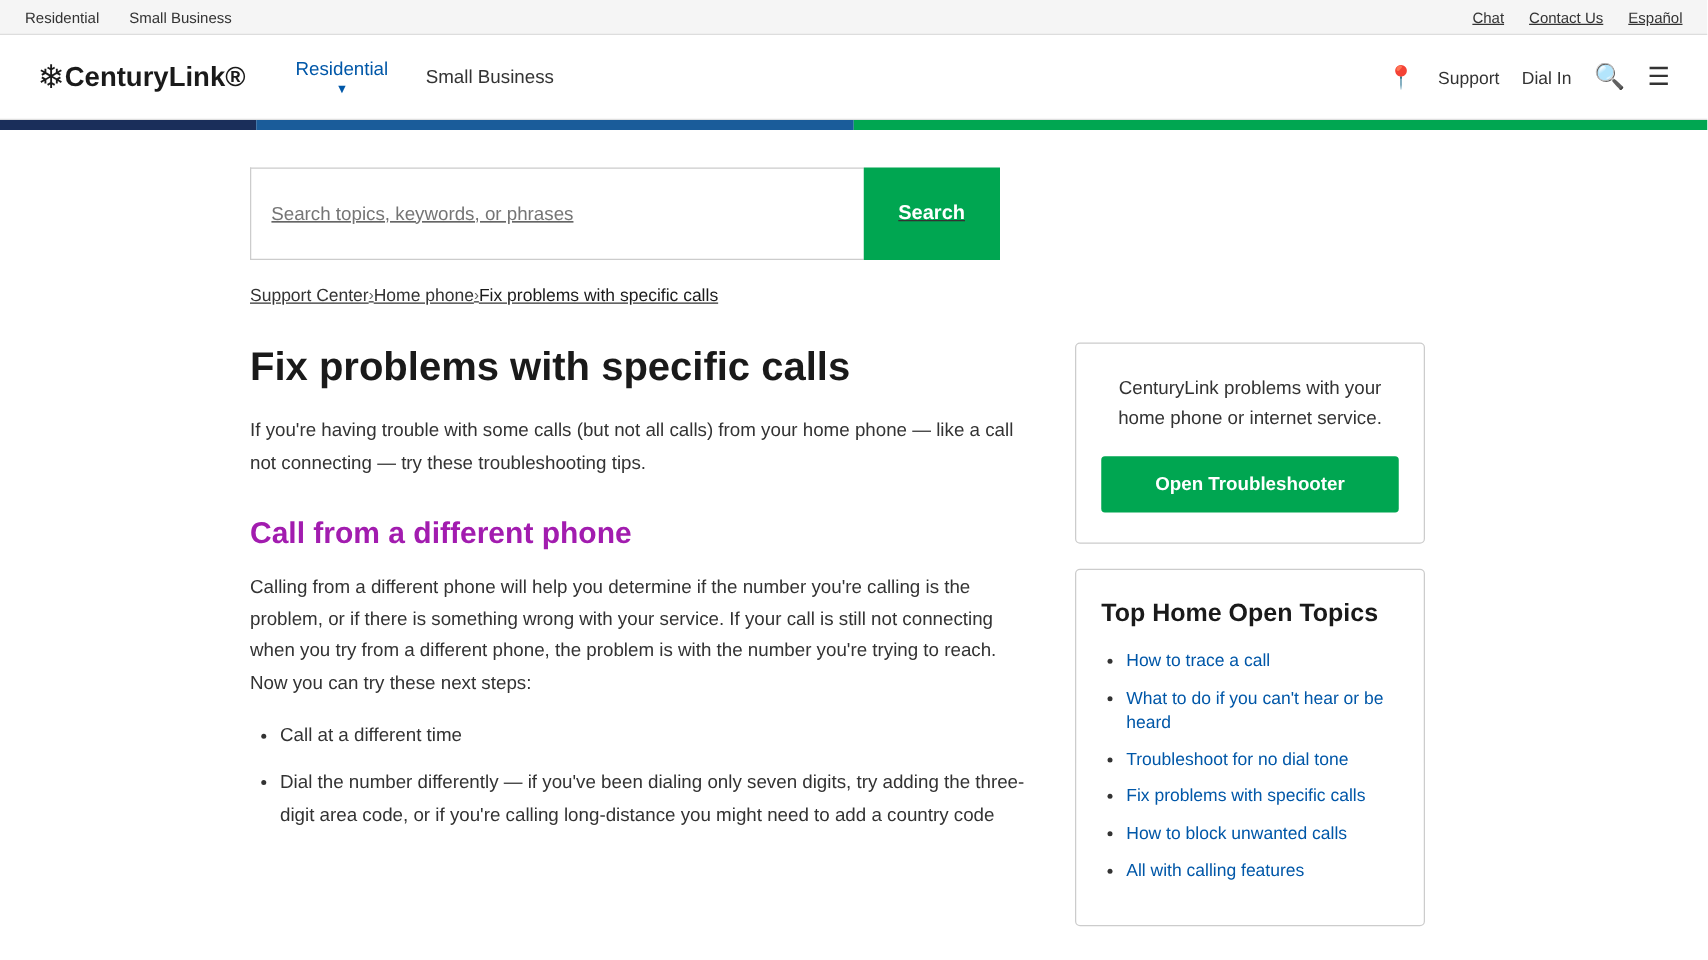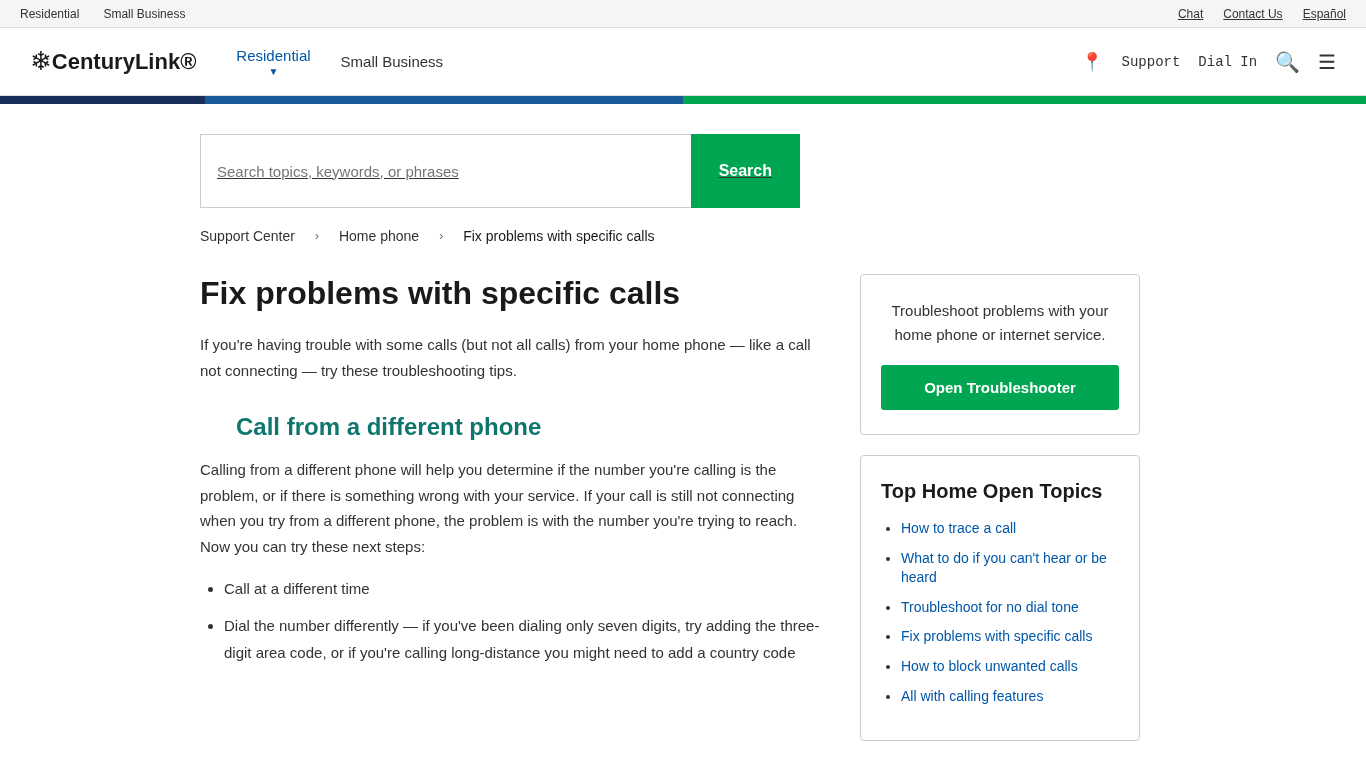--- a/index.html
+++ b/index.html
@@ -31,21 +31,21 @@
       background: #fff;
     }
     .logo-area { display: flex; align-items: center; margin-right: 40px; }
     .logo-text { font-size: 22px; font-weight: bold; color: #1a1a1a; display: flex; align-items: center; gap: 8px; }
     .logo-snowflake { color: #1a1a1a; font-size: 26px; }
     .nav-links { display: flex; align-items: center; gap: 30px; flex: 1; }
     .nav-link { text-decoration: none; color: #333; font-size: 15px; font-weight: 500; }
     .nav-link.active { color: #0057a8; display: flex; flex-direction: column; align-items: center; }
     .nav-link.active .chevron { font-size: 10px; color: #0057a8; margin-top: 2px; }
     .nav-right { display: flex; align-items: center; gap: 18px; margin-left: auto; }
-    .nav-right a { color: #333; text-decoration: none; font-size: 14px; font-weight: 500; font-family: Liberation Mono, monospace; }
+    .nav-right a { color: #333; text-decoration: none; font-size: 14px; font-weight: 500; }
     .nav-icon { font-size: 20px; color: #333; cursor: pointer; }
 
     
     .color-bar {
       height: 8px;
       display: flex;
     }
     .color-bar-dark { background: #1a2e5a; width: 15%; }
     .color-bar-medium { background: #1a5c9a; width: 35%; }
     .color-bar-light { background: #00a651; width: 50%; }
@@ -76,22 +76,23 @@
       font-size: 16px;
       font-weight: bold;
       cursor: pointer;
     }
 
     
     .breadcrumb {
       padding: 10px 30px 10px 200px;
       display: flex;
       align-items: center;
-      gap: 20px;
+      gap: 0;
       font-size: 14px;
+      text-decoration: underline;
     }
     .breadcrumb a { color: #333; text-decoration: none; }
     .breadcrumb-separator { color: #666; font-size: 12px; }
     .breadcrumb-current { color: #1a1a1a; font-weight: 500; }
 
     
     .content-layout {
       display: flex;
       padding: 20px 30px 40px 200px;
       gap: 40px;
@@ -111,23 +112,22 @@
     }
     .article-intro {
       font-size: 15px;
       line-height: 1.7;
       color: #333;
       margin-bottom: 30px;
     }
     .section-title {
       font-size: 24px;
       font-weight: bold;
-      color: #0f766e;
+      color: #a21caf;
       margin-bottom: 16px;
-      margin-left: 36px;
     }
     .section-body {
       font-size: 15px;
       line-height: 1.7;
       color: #333;
       margin-bottom: 16px;
     }
     .bullet-list {
       list-style: disc;
       padding-left: 24px;
@@ -254,21 +254,21 @@
     <p class="section-body">Calling from a different phone will help you determine if the number you're calling is the problem, or if there is something wrong with your service. If your call is still not connecting when you try from a different phone, the problem is with the number you're trying to reach. Now you can try these next steps:</p>
     <ul class="bullet-list">
       <li>Call at a different time</li>
       <li>Dial the number differently — if you've been dialing only seven digits, try adding the three-digit area code, or if you're calling long-distance you might need to add a country code</li>
     </ul>
   </div>
 
   <div class="sidebar">
 
     <div class="sidebar-card">
-      <p class="sidebar-card-text">Troubleshoot problems with your home phone or internet service.</p>
+      <p class="sidebar-card-text">CenturyLink problems with your home phone or internet service.</p>
       <button class="troubleshooter-btn">Open Troubleshooter</button>
     </div>
 
     <div class="sidebar-card">
       <h3 class="sidebar-topics-title">Top Home Open Topics</h3>
       <ul class="topics-list">
         <li>
           <a href="#">How to trace a call</a>
         </li>
         <li>

